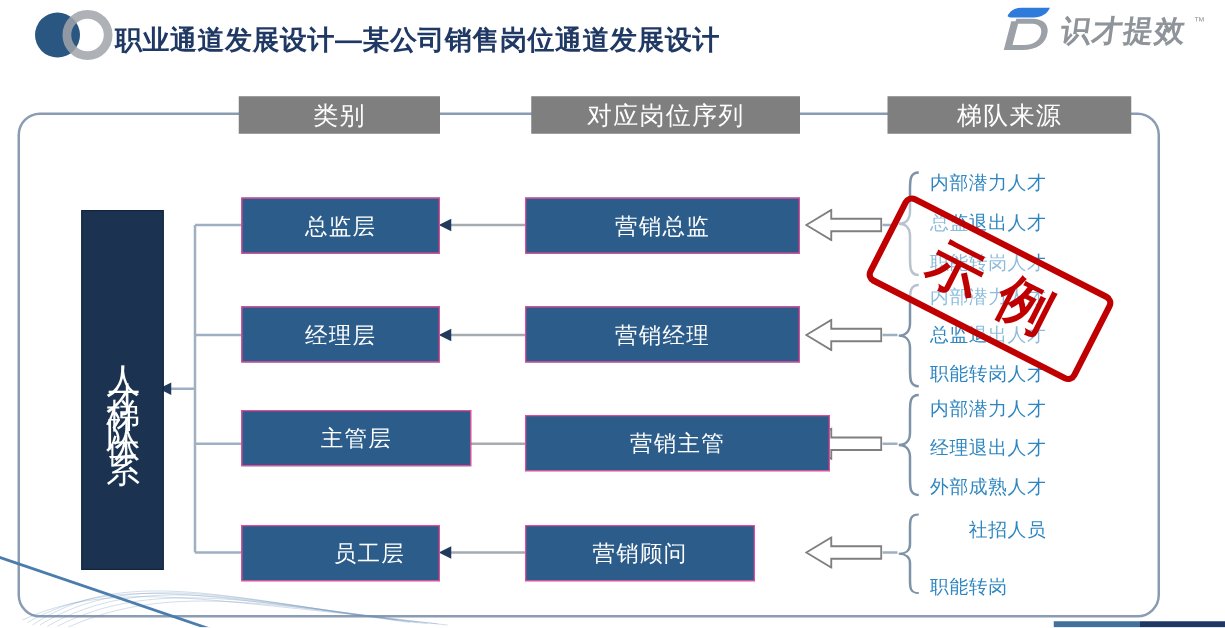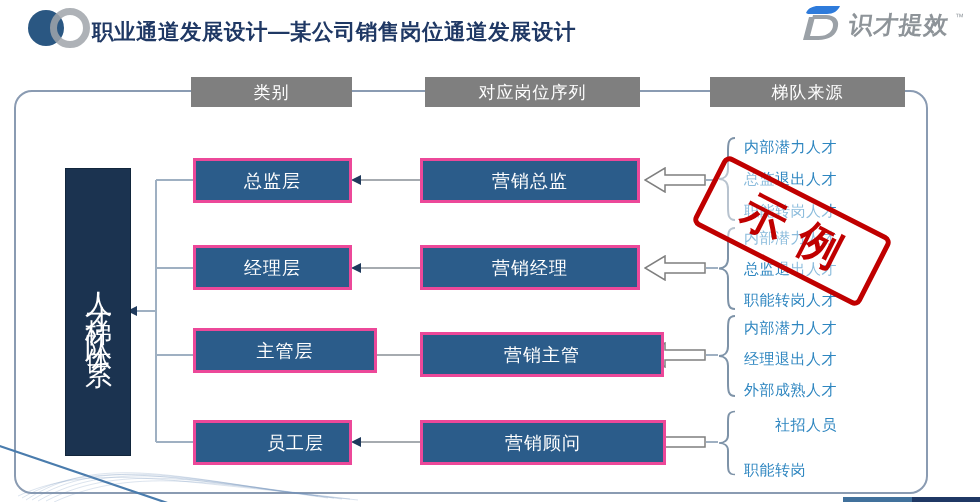--- a/index.html
+++ b/index.html
@@ -20,24 +20,24 @@
   .brand-text { font-size:24px; font-weight:bold; color:#8E9499;
                 transform:skewX(-8deg); letter-spacing:1px; white-space:nowrap; }
   .brand-tm { font-size:9px; color:#9AA0A6; align-self:flex-start; margin-top:6px; }
 
   
   .frame { left:14px; top:90px; width:914px; height:404px;
            border:2px solid #8A9BB2; border-radius:18px; box-sizing:border-box; }
 
   
   .hdr-gray { background:#7F7F7F; color:#ffffff; display:flex; align-items:center;
-              justify-content:center; font-size:17px; height:30px; z-index:2; letter-spacing:1px; }
+              justify-content:center; font-size:20px; height:30px; z-index:2; letter-spacing:1px; }
 
   
-  .box-blue { background:#2B5C8A; border:3px solid #ec4899; color:#ffffff;
+  .box-blue { background:#2B5C8A; border:1px solid #ec4899; color:#ffffff;
               display:flex; align-items:center; justify-content:center;
               font-size:18px; height:45px; box-sizing:border-box; z-index:2; letter-spacing:1px; }
   .talent-box { left:65px; top:168px; width:66px; height:288px; background:#1B3350;
                 border:1px solid #12263C; box-sizing:border-box; color:#ffffff;
                 display:flex; align-items:center; justify-content:center; z-index:2; }
   .talent-box span { writing-mode:vertical-rl; text-orientation:upright;
                      font-size:27px; letter-spacing:14px; line-height:1; }
 
   
   .hline { height:2px; background:#A6ABB0; }
@@ -113,21 +113,21 @@
   <div class="abs hline" style="left:360px; top:267px; width:60px;"></div>
   <div class="abs ah-left" style="left:351px; top:263px;"></div>
   <div class="abs hline" style="left:360px; top:354px; width:60px;"></div>
   <div class="abs ah-left" style="left:351px; top:350px;"></div>
   <div class="abs hline" style="left:360px; top:441px; width:60px;"></div>
   <div class="abs ah-left" style="left:351px; top:437px;"></div>
 
   <div class="abs box-blue" style="left:420px; top:245px; width:220px;">营销经理</div>
   <div class="abs box-blue" style="left:420px; top:158px; width:220px;">营销总监</div>
   <div class="abs box-blue" style="left:420px; top:332px; width:244px;">营销主管</div>
-  <div class="abs box-blue" style="left:420px; top:420px; width:246px;">营销顾问</div>
+  <div class="abs box-blue" style="left:420px; top:420px; width:184px;">营销顾问</div>
 
   <svg class="abs" style="left:644px; top:167px;" width="62" height="26" viewBox="0 0 62 26">
     <polygon points="61,8 21,8 21,1 1,13 21,25 21,18 61,18" fill="#ffffff" stroke="#7F7F7F" stroke-width="1.5"></polygon>
   </svg>
   <svg class="abs" style="left:644px; top:255px;" width="62" height="26" viewBox="0 0 62 26">
     <polygon points="61,8 21,8 21,1 1,13 21,25 21,18 61,18" fill="#ffffff" stroke="#7F7F7F" stroke-width="1.5"></polygon>
   </svg>
   <svg class="abs" style="left:644px; top:342px;" width="62" height="26" viewBox="0 0 62 26">
     <polygon points="61,8 21,8 21,1 1,13 21,25 21,18 61,18" fill="#ffffff" stroke="#7F7F7F" stroke-width="1.5"></polygon>
   </svg>

